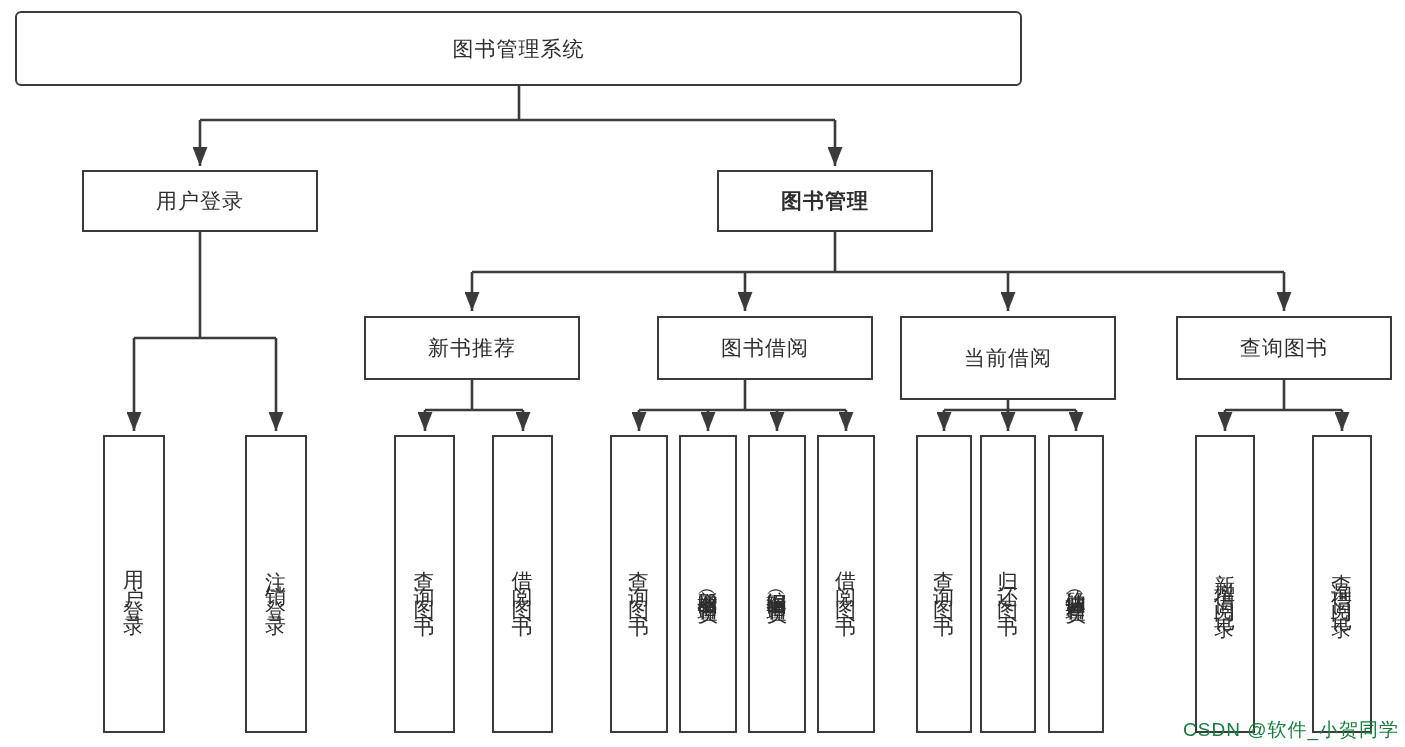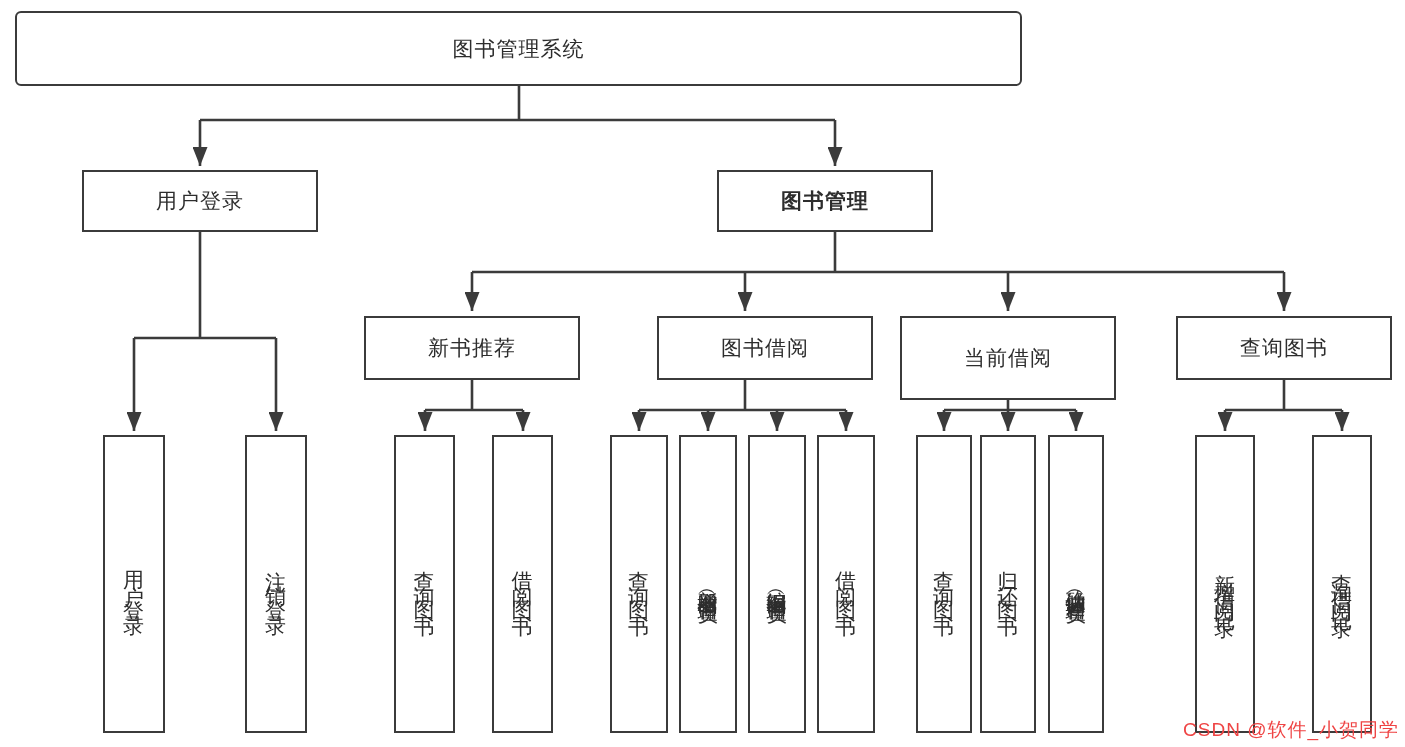--- a/index.html
+++ b/index.html
@@ -51,21 +51,21 @@
   }
   .node.v span.sp-wide  { letter-spacing: 15px; }
   .node.v span.sp-med   { letter-spacing: 9px;  }
   .node.v span.sp-tight { letter-spacing: 2px; font-size: 20px; }
   .watermark {
     position: absolute;
     z-index: 3;
     right: 6px;
     bottom: 4px;
     font-size: 19px;
-    color: #ef4444;
+    color: #15803d;
     letter-spacing: 1px;
     white-space: nowrap;
   }
 </style>
 </head>
 <body>
 
 <div class="stage">
 
   <svg class="wires" width="1405" height="747" viewBox="0 0 1405 747">

